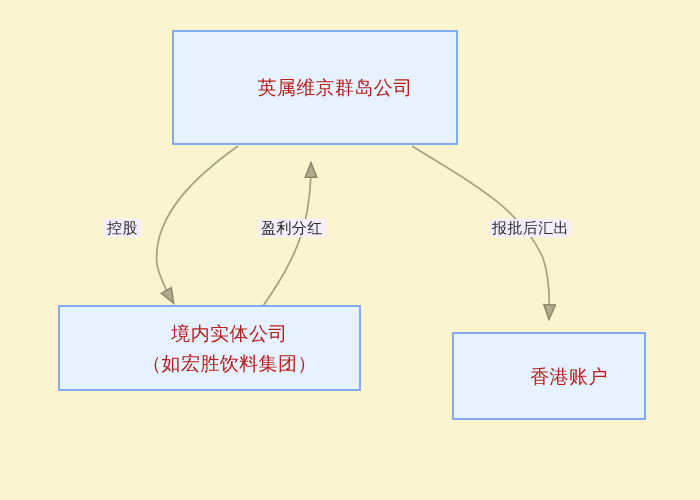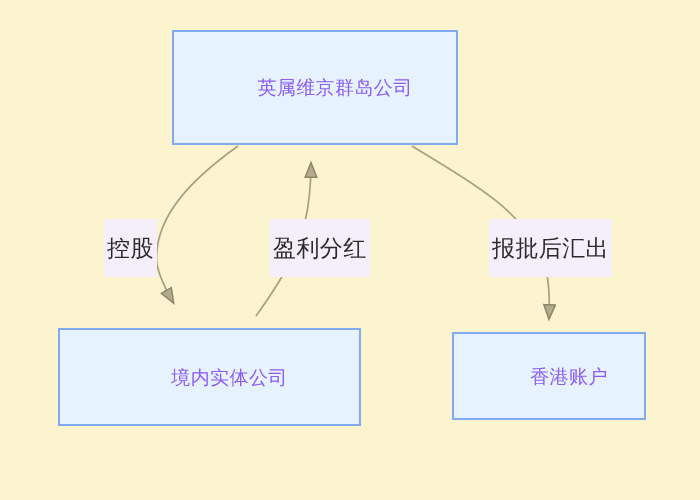--- a/index.html
+++ b/index.html
@@ -28,71 +28,71 @@
   }
   .node-box {
     position: absolute;
     box-sizing: border-box;
     background: #e6f2fd;
     border: 2px solid #82aaf0;
     display: flex;
     flex-direction: column;
     align-items: center;
     justify-content: center;
-    color: #8b5cf6;
+    color: #b91c1c;
     font-size: 19px;
     line-height: 1.58;
     text-align: center;
     letter-spacing: 0.4px;
     padding-left: 40px;
   }
   .node-line {
     display: block;
     white-space: nowrap;
   }
   #node-bvi {
     left: 172px;
     top: 30px;
     width: 286px;
     height: 115px;
   }
   #node-domestic {
     left: 58px;
-    top: 328px;
+    top: 305px;
     width: 303px;
-    height: 98px;
+    height: 86px;
   }
   #node-hk {
     left: 452px;
     top: 332px;
     width: 194px;
     height: 88px;
   }
   .edge-label {
     position: absolute;
     background: #f5eefb;
     color: #2b2b2b;
-    font-size: 23px;
+    font-size: 15px;
     line-height: 1.22;
     white-space: nowrap;
-    padding: 15px 3px;
+    padding: 0 3px;
     letter-spacing: 0.4px;
   }
   #label-holding {
     left: 104px;
     top: 219px;
   }
   #label-dividend {
     left: 258px;
     top: 219px;
-    margin-left: 12px;
   }
   #label-remit {
     left: 489px;
     top: 219px;
+    border-radius: 6px;
   }
 </style>
 </head>
 <body>
 
 <div id="diagram-canvas">
 
   <svg id="edge-layer" viewBox="0 0 700 500">
     <defs>
       <marker id="arrowhead" markerWidth="11" markerHeight="11" refX="8.4" refY="4" orient="auto" markerUnits="strokeWidth">
@@ -106,20 +106,21 @@
 
     <path d="M 412,146 C 460,176 520,206 543,258 C 549,276 550,298 549,318" fill="none" stroke="#a8a083" stroke-width="1.7" marker-end="url(#arrowhead)"></path>
   </svg>
 
   <div class="node-box" id="node-bvi">
     <span class="node-line">英属维京群岛公司</span>
   </div>
 
   <div class="node-box" id="node-domestic">
     <span class="node-line">境内实体公司</span>
+    <span class="node-line">（如宏胜饮料集团）</span>
   </div>
 
   <div class="node-box" id="node-hk">
     <span class="node-line">香港账户</span>
   </div>
 
   <div class="edge-label" id="label-holding">控股</div>
   <div class="edge-label" id="label-dividend">盈利分红</div>
   <div class="edge-label" id="label-remit">报批后汇出</div>
 

